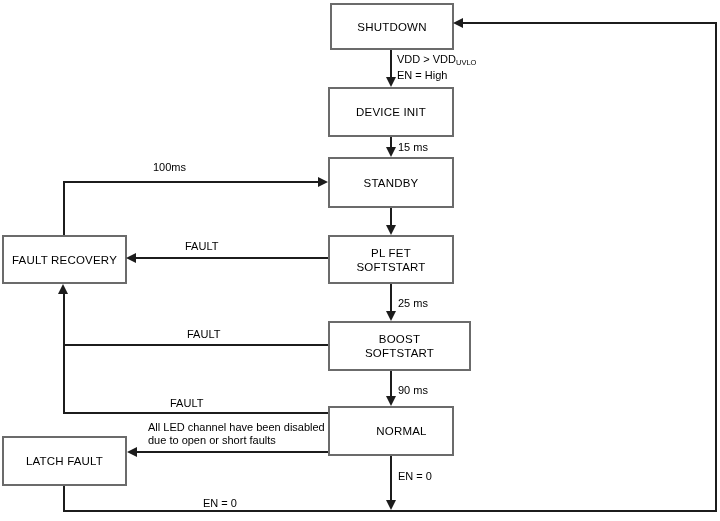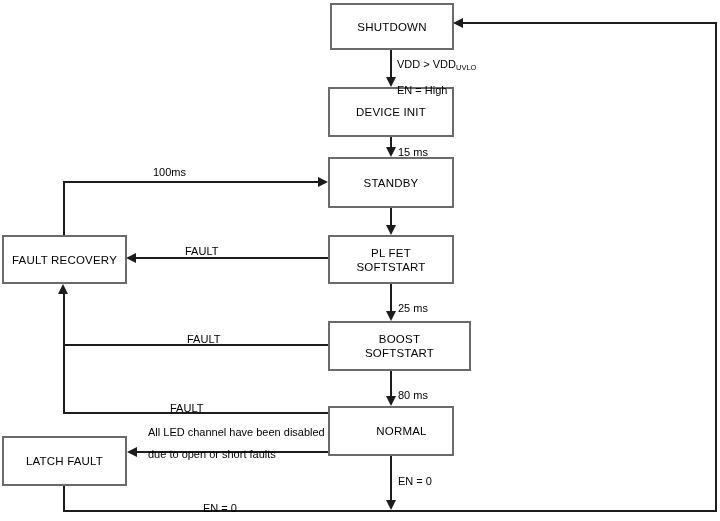--- a/index.html
+++ b/index.html
@@ -31,21 +31,21 @@
   .hline,.vline{position:absolute;background:var(--connector);}
   .hline{height:2px;}
   .vline{width:2px;}
   .ah{position:absolute;width:0;height:0;}
   .ah-down{border-left:5px solid transparent;border-right:5px solid transparent;border-top:10px solid var(--connector);}
   .ah-up{border-left:5px solid transparent;border-right:5px solid transparent;border-bottom:10px solid var(--connector);}
   .ah-left{border-top:5px solid transparent;border-bottom:5px solid transparent;border-right:10px solid var(--connector);}
   .ah-right{border-top:5px solid transparent;border-bottom:5px solid transparent;border-left:10px solid var(--connector);}
   .edge-label{
     position:absolute;
-    font-size:11px;line-height:22px;
+    font-size:11px;line-height:13px;
     white-space:nowrap;
   }
   .sub{font-size:7.5px;vertical-align:-2px;letter-spacing:0;}
 </style>
 </head>
 <body>
 
 <div id="canvas">
 
   <div class="state-box" style="left:330px;top:3px;width:124px;height:47px;">
@@ -130,21 +130,21 @@
   <div class="edge-label" style="left:398px;top:141px;">15 ms</div>
 
   <div class="edge-label" style="left:153px;top:161px;">100ms</div>
 
   <div class="edge-label" style="left:185px;top:240px;">FAULT</div>
 
   <div class="edge-label" style="left:398px;top:297px;">25 ms</div>
 
   <div class="edge-label" style="left:187px;top:328px;">FAULT</div>
 
-  <div class="edge-label" style="left:398px;top:384px;">80 ms</div>
+  <div class="edge-label" style="left:398px;top:384px;">90 ms</div>
 
   <div class="edge-label" style="left:170px;top:397px;">FAULT</div>
 
   <div class="edge-label" style="left:132px;top:421px;margin-left:16px;">
     <div>All LED channel have been disabled</div>
     <div>due to open or short faults</div>
   </div>
 
   <div class="edge-label" style="left:398px;top:470px;">EN = 0</div>
 

